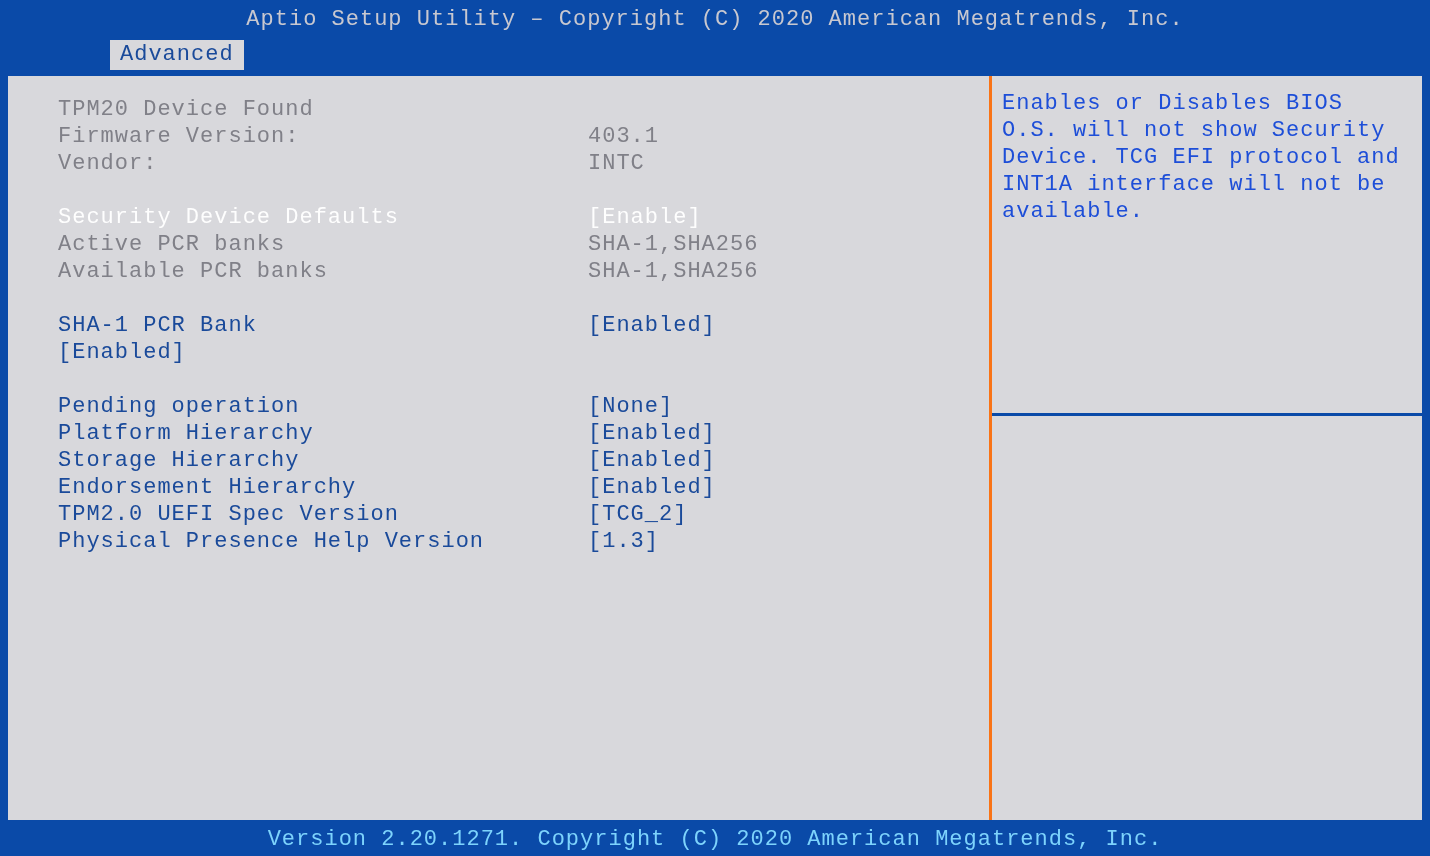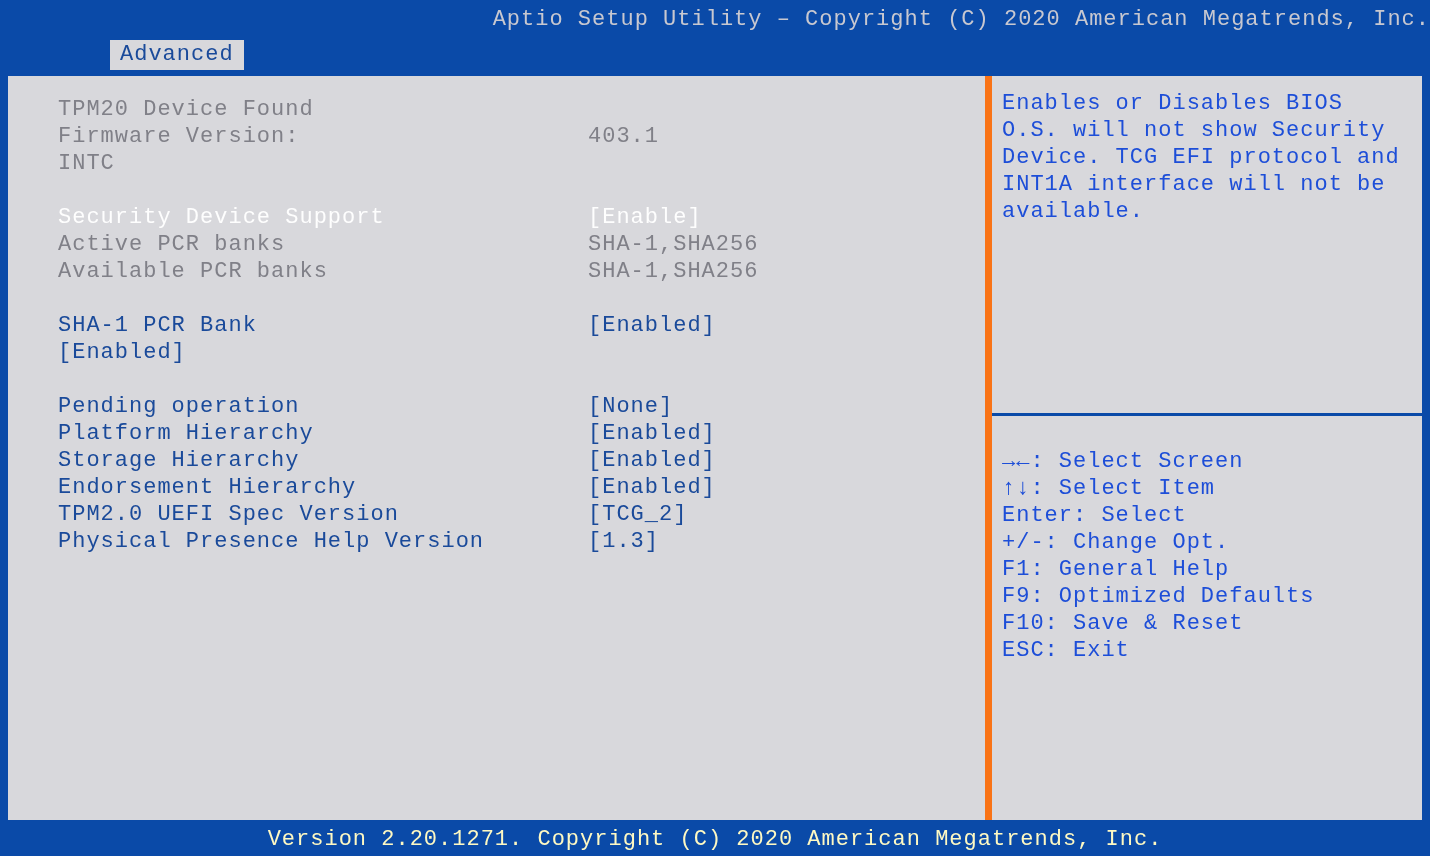--- a/index.html
+++ b/index.html
@@ -13,21 +13,21 @@
       background: #0a4aa8;
       width: 1430px;
       height: 856px;
       overflow: hidden;
       font-weight: 500;
       letter-spacing: 1px;
     }
     .header-bar {
       background: #0a4aa8;
       color: #c8c8d0;
-      text-align: right;
+      text-align: center;
       padding: 6px 0;
       height: 40px;
       line-height: 28px;
     }
     .tab-bar {
       background: #0a4aa8;
       height: 32px;
       display: flex;
       padding-left: 110px;
     }
@@ -43,21 +43,21 @@
       background: #d8d8dc;
       height: 752px;
       border: 4px solid #0a4aa8;
       margin: 0 4px;
     }
     .left-panel {
       flex: 1;
       padding: 20px 30px 4px 50px;
       color: #1a4a9a;
       position: relative;
-      border-right: 7px solid #f97316;
+      border-right: 3px solid #f97316;
     }
     .right-panel {
       width: 430px;
       display: flex;
       flex-direction: column;
       color: #1d4ed8;
     }
     .help-text {
       padding: 14px 10px;
       height: 340px;
@@ -85,21 +85,21 @@
     }
     .gray-text {
       color: #808088;
     }
     .selected .label,
     .selected .value {
       color: #fefefe;
     }
     .footer-bar {
       background: #0a4aa8;
-      color: #fef9c3;
+      color: #7dd3fc;
       text-align: center;
       height: 32px;
       line-height: 28px;
       padding-top: 2px;
     }
   </style>
 </head>
 <body>
 
 <div class="header-bar">
@@ -116,27 +116,28 @@
   <div class="left-panel">
 
     <div class="row gray-text">
       <span class="label">TPM20 Device Found</span>
     </div>
     <div class="row gray-text">
       <span class="label">Firmware Version:</span>
       <span class="value">403.1</span>
     </div>
     <div class="row gray-text">
+      <span class="label">Vendor:</span>
       <span class="value">INTC</span>
     </div>
 
     <div class="row spacer"></div>
 
     <div class="row selected">
-      <span class="label">Security Device Support</span>
+      <span class="label">Security Device Defaults</span>
       <span class="value">[Enable]</span>
     </div>
     <div class="row gray-text">
       <span class="label">Active PCR banks</span>
       <span class="value">SHA-1,SHA256</span>
     </div>
     <div class="row gray-text">
       <span class="label">Available PCR banks</span>
       <span class="value">SHA-1,SHA256</span>
     </div>
@@ -181,28 +182,18 @@
   </div>
 
   <div class="right-panel">
     <div class="help-text">
       <div>Enables or Disables BIOS</div>
       <div>O.S. will not show Security</div>
       <div>Device. TCG EFI protocol and</div>
       <div>INT1A interface will not be</div>
       <div>available.</div>
     </div>
-    <div class="nav-help">
-      <div>→←: Select Screen</div>
-      <div>↑↓: Select Item</div>
-      <div>Enter: Select</div>
-      <div>+/-: Change Opt.</div>
-      <div>F1: General Help</div>
-      <div>F9: Optimized Defaults</div>
-      <div>F10: Save &amp; Reset</div>
-      <div>ESC: Exit</div>
-    </div>
   </div>
 </div>
 
 <div class="footer-bar">
   <span>Version 2.20.1271. Copyright (C) 2020 American Megatrends, Inc.</span>
 </div>
 
 </body></html>

